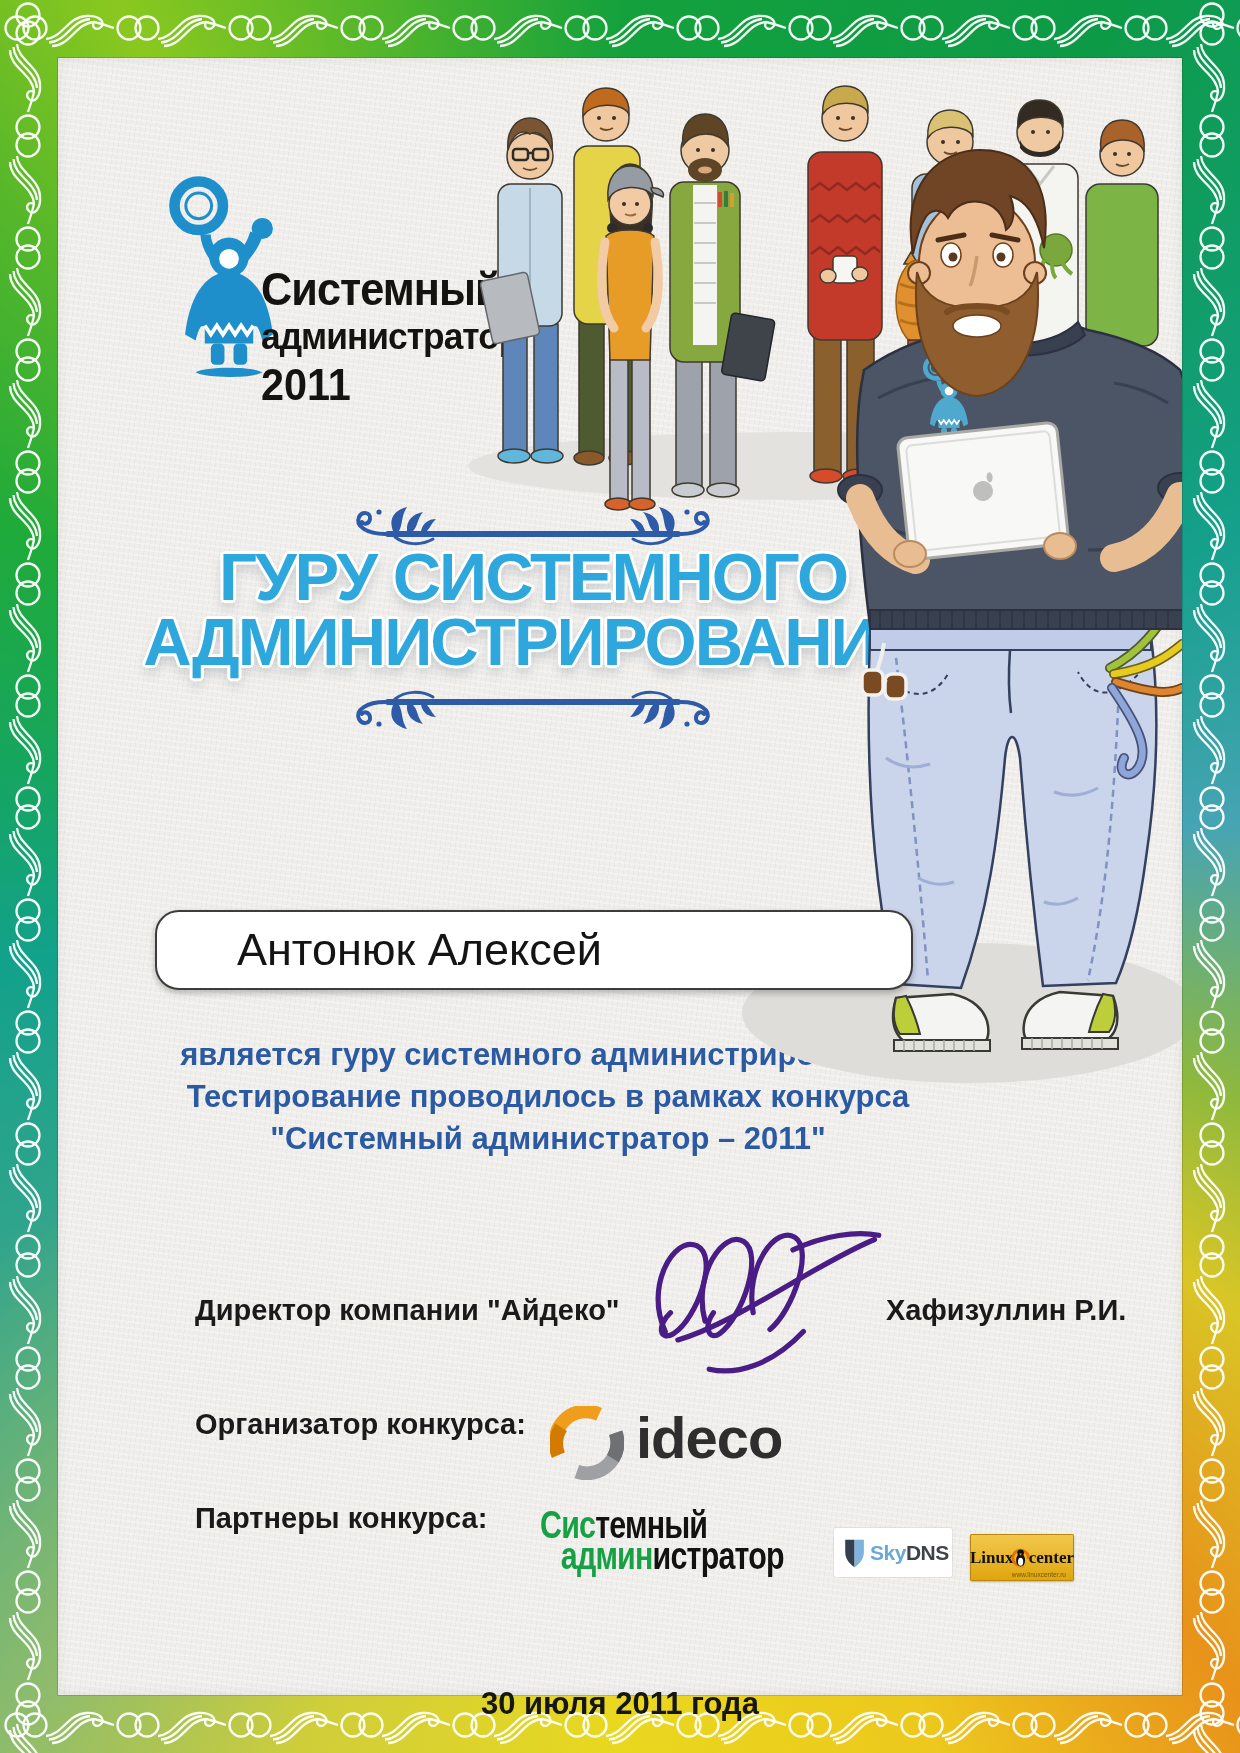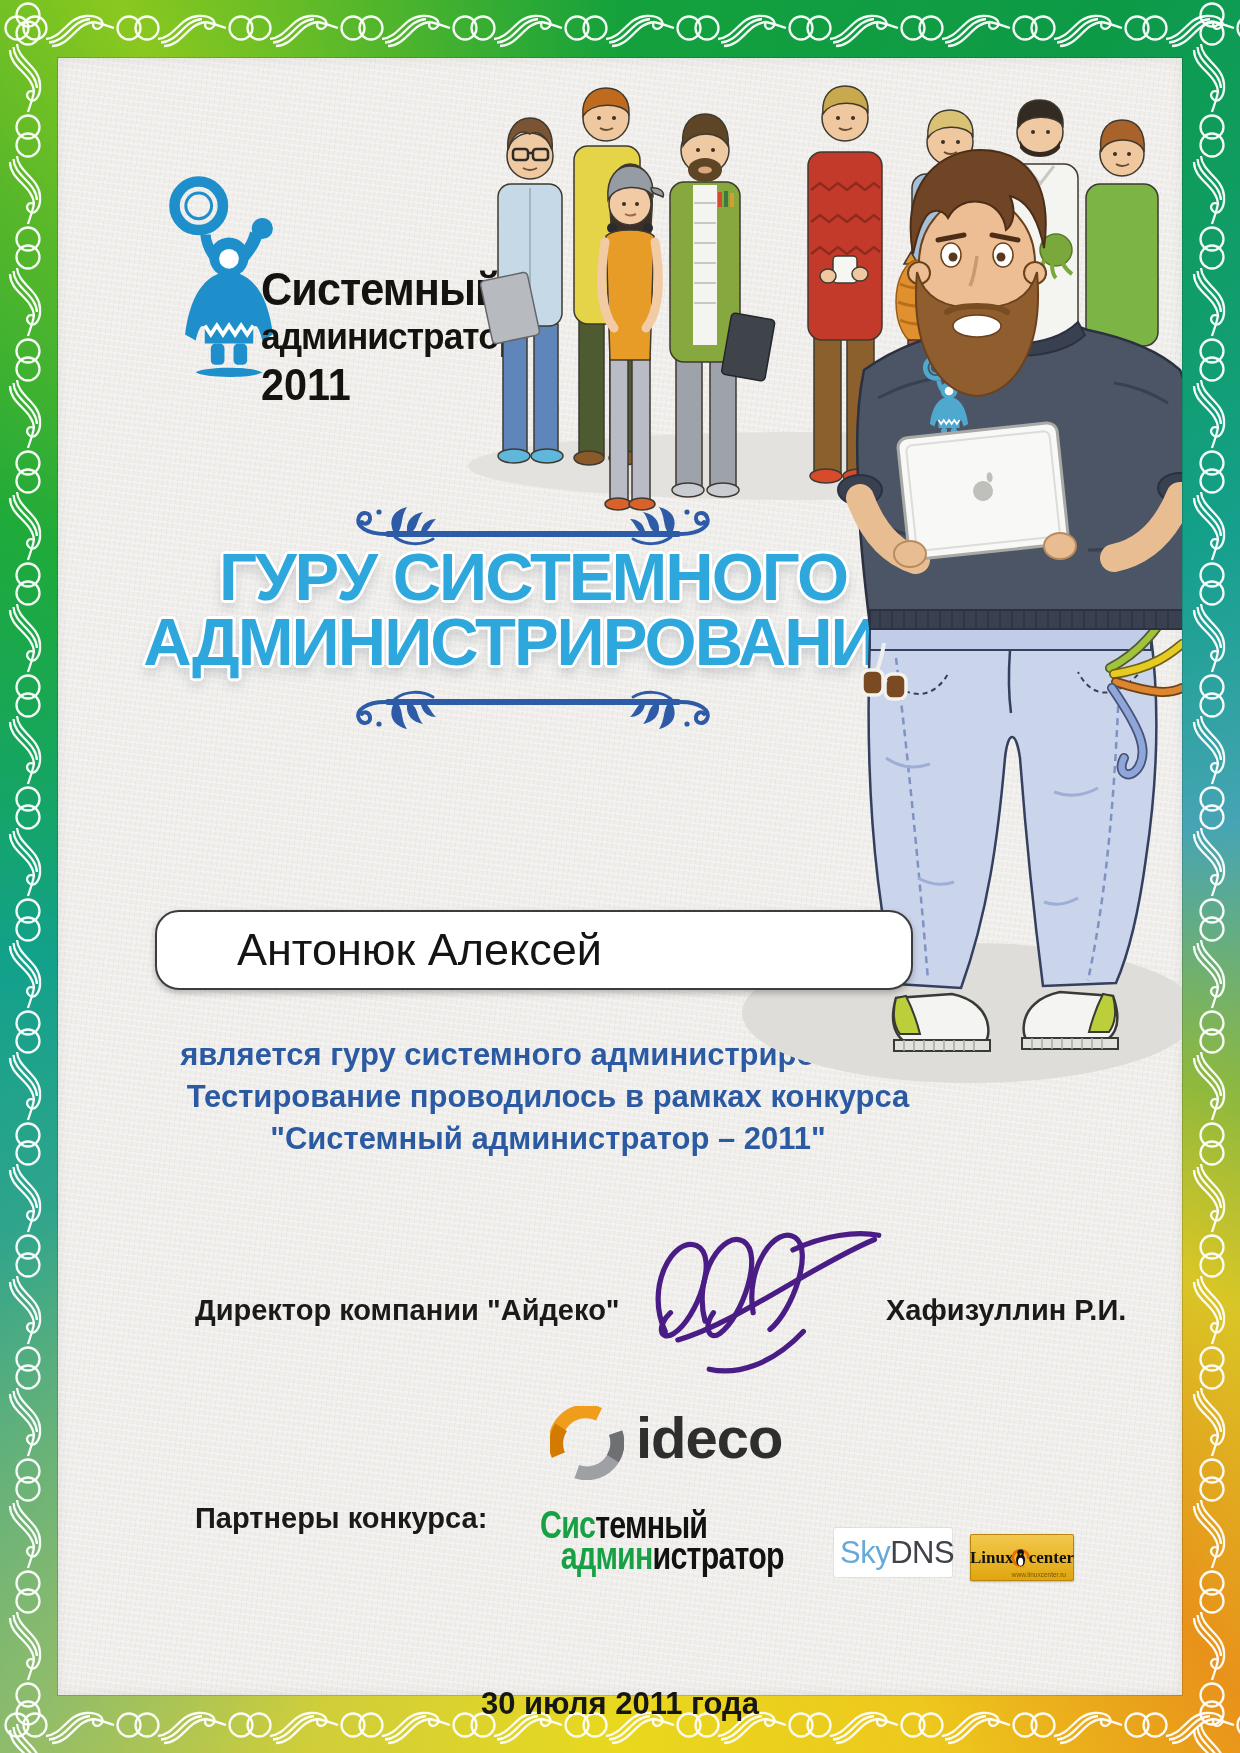--- a/index.html
+++ b/index.html
@@ -63,21 +63,21 @@
 
   .partners-label { left:137px; top:1444px; }
   .mag-logo { left:482px; top:1450px; font-weight:700; transform:scaleX(.80); transform-origin:left top; line-height:34px; font-size:38px; letter-spacing:-1px; white-space:nowrap; }
   .mag-logo .row2 { margin-left:26px; margin-top:-3px; }
   .mag-green { color:#17A044; }
   .mag-black { color:#121212; }
 
   .skydns { left:776px; top:1470px; width:118px; height:49px; background:#FFFFFF; border-radius:2px;
     display:flex; align-items:center; box-shadow:0 0 0 1px rgba(0,0,0,.06); }
   .skydns .shield { width:30px; height:32px; margin-left:6px; }
-  .skydns .t { font-size:31px; font-weight:400; letter-spacing:-.5px; }
+  .skydns .t { font-size:21px; font-weight:700; letter-spacing:-.5px; }
   .sky { color:#68A9D8; } .dns { color:#3F4349; }
 
   .linuxcenter { left:912px; top:1476px; width:104px; height:47px; border-radius:2px;
     background:linear-gradient(#F3C94D, #DFA50E); box-shadow:inset 0 0 0 1px #B8860B, 0 1px 2px rgba(0,0,0,.25);
     display:flex; align-items:center; justify-content:center; font-family:"Liberation Serif", serif; }
   .linuxcenter .t { font-size:17px; font-weight:700; color:#111; }
   .linuxcenter .tux { width:22px; height:26px; margin:0 -2px; }
   .linuxcenter .url { position:absolute; right:8px; bottom:3px; font-size:6.5px; color:#7A5600; font-family:"Liberation Sans", sans-serif; }
 
   .date { left:0; top:1628px; width:100%; text-align:center; color:#161616; font-weight:700; font-size:31px; }
@@ -454,20 +454,21 @@
         <path d="M28,108 C8,66 36,16 58,26 C80,36 58,96 36,110 C22,118 20,102 33,90"></path>
         <path d="M66,98 C54,54 84,10 103,22 C122,34 102,94 80,110 C70,117 64,104 74,90"></path>
         <path d="M112,90 C104,46 134,6 152,18 C170,30 150,88 128,106"></path>
         <path d="M40,116 C96,100 170,44 228,20"></path>
         <path d="M150,30 C180,16 210,12 232,16"></path>
         <path d="M160,108 C130,140 96,150 70,144"></path>
       </g>
     </svg>
     <div class="abs z-text label director-name">Хафизуллин Р.И.</div>
 
+    <div class="abs z-text label organizer-label">Организатор конкурса:</div>
     <svg class="abs z-text ideco-mark" viewBox="-40 -40 80 80">
       <path d="M-31,13 A33,33 0 0 1 13,-31" fill="none" stroke="#EF9D1A" stroke-width="15"></path>
       <path d="M-31,13 A33,33 0 0 1 -28,-17" fill="none" stroke="#D27B00" stroke-width="15"></path>
       <path d="M31,-11 A33,33 0 0 1 -11,31" fill="none" stroke="#9EA0A3" stroke-width="15"></path>
       <path d="M31,-11 A33,33 0 0 1 28,17" fill="none" stroke="#6E7073" stroke-width="15"></path>
     </svg>
     <div class="abs z-text label partners-label">Партнеры конкурса:</div>
 
     <div class="abs z-text ideco-text">ideco</div>
     <div class="abs z-text mag-logo">

